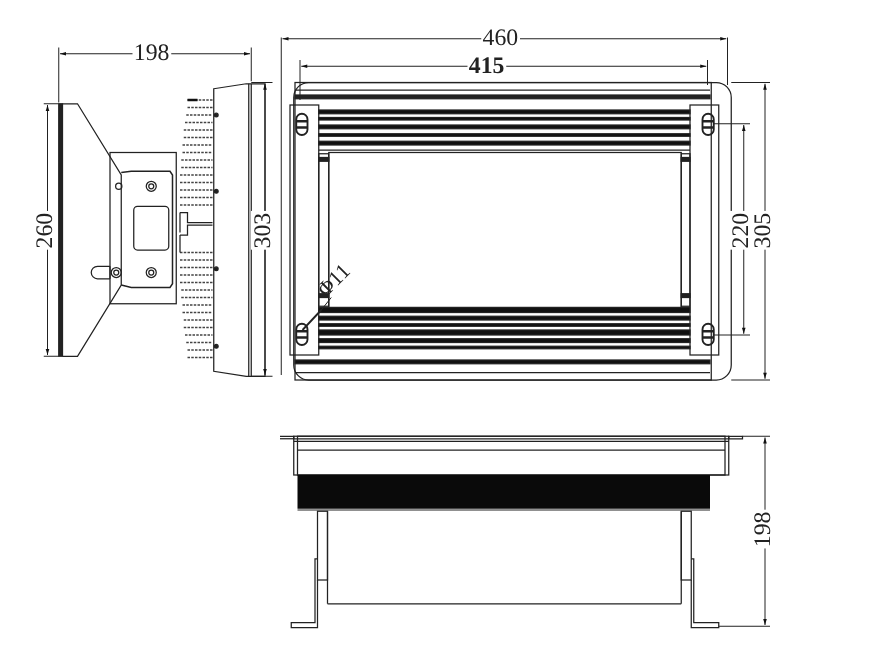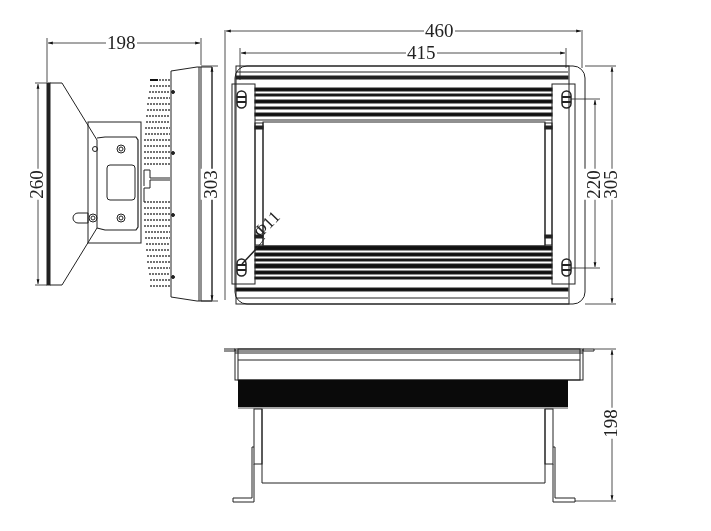--- a/index.html
+++ b/index.html
@@ -184,19 +184,19 @@
     <line x1="594" y1="349" x2="616" y2="349" stroke-width="0.8"></line>
     <line x1="575" y1="501" x2="616" y2="501" stroke-width="0.8"></line>
     <line x1="612" y1="350" x2="612" y2="500" marker-start="url(#arr)" marker-end="url(#arr)" stroke-width="0.8"></line>
   </g>
 </svg>
 
 <div class="dim-label" style="left:106px; top:33px;">198</div>
 <div class="dim-label vert" style="left:21px; top:175px;">260</div>
 <div class="dim-label vert" style="left:195px; top:175px;">303</div>
 
-<div class="dim-label" style="left:385px; top:21px;margin-left:39px;">460</div>
-<div class="dim-label" style="left:406px; top:43px;">415</div>
+<div class="dim-label" style="left:385px; top:21px;">460</div>
+<div class="dim-label" style="left:374px; top:43px;font-weight:bold;">415</div>
 <div class="dim-label vert" style="left:578px; top:175px;">220</div>
 <div class="dim-label vert" style="left:595px; top:175px;">305</div>
 <div class="dim-label diag" style="left:262px; top:224px;">Φ11</div>
 
 <div class="dim-label vert" style="left:595px; top:414px;">198</div>
 
 </body></html>

